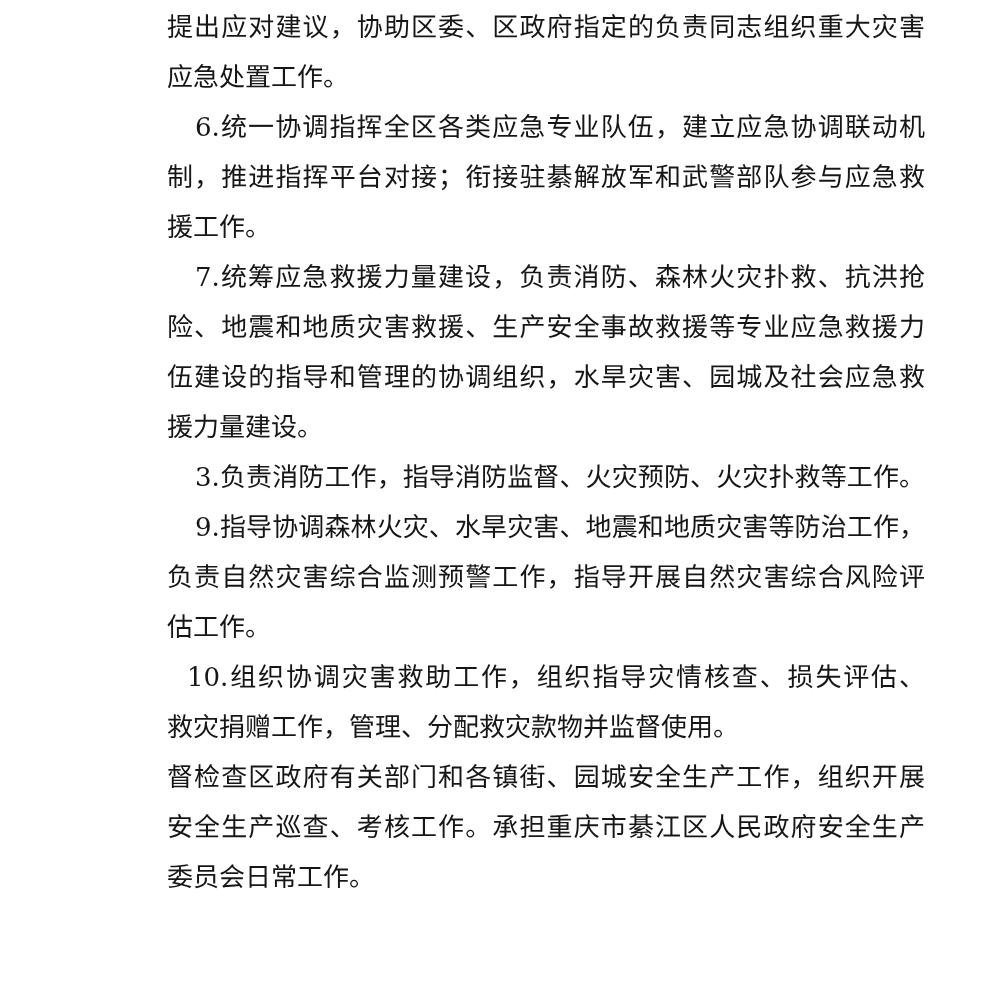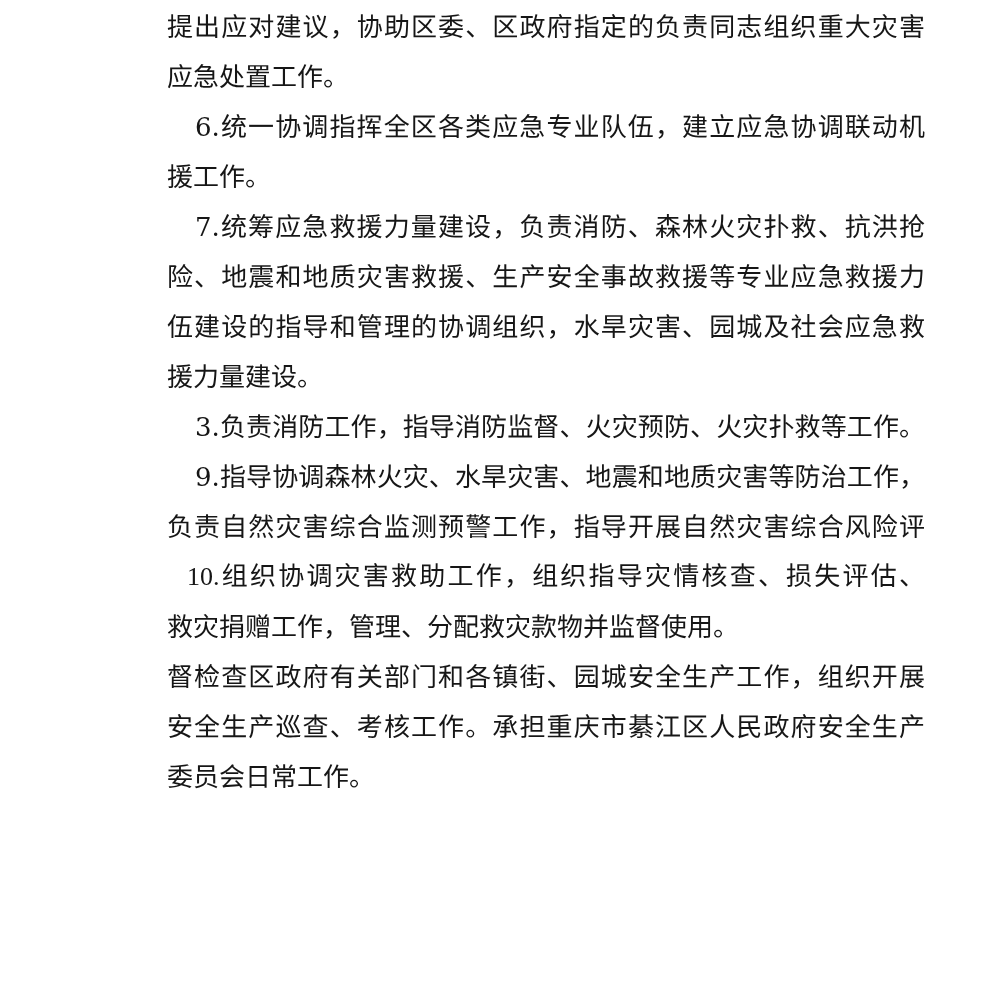--- a/index.html
+++ b/index.html
@@ -32,36 +32,37 @@
   .line.para-end {
     text-align-last: left;
   }
   
   .line.num1 {
     padding-left: 28px;
   }
   
   .line.num2 {
     padding-left: 20px;
-    font-family: Liberation Serif, serif;
   }
 </style>
 </head>
 <body>
 
 <div class="page">
   <div class="line">提出应对建议，协助区委、区政府指定的负责同志组织重大灾害</div>
   <div class="line para-end">应急处置工作。</div>
   <div class="line num1">6.统一协调指挥全区各类应急专业队伍，建立应急协调联动机</div>
+  <div class="line">制，推进指挥平台对接；衔接驻綦解放军和武警部队参与应急救</div>
   <div class="line para-end">援工作。</div>
   <div class="line num1">7.统筹应急救援力量建设，负责消防、森林火灾扑救、抗洪抢</div>
   <div class="line">险、地震和地质灾害救援、生产安全事故救援等专业应急救援力</div>
   <div class="line">伍建设的指导和管理的协调组织，水旱灾害、园城及社会应急救</div>
   <div class="line para-end">援力量建设。</div>
   <div class="line num1">3.负责消防工作，指导消防监督、火灾预防、火灾扑救等工作。</div>
   <div class="line num1">9.指导协调森林火灾、水旱灾害、地震和地质灾害等防治工作，</div>
   <div class="line">负责自然灾害综合监测预警工作，指导开展自然灾害综合风险评</div>
+  <div class="line para-end">估工作。</div>
   <div class="line num2">10.组织协调灾害救助工作，组织指导灾情核查、损失评估、</div>
   <div class="line para-end">救灾捐赠工作，管理、分配救灾款物并监督使用。</div>
   <div class="line">督检查区政府有关部门和各镇街、园城安全生产工作，组织开展</div>
   <div class="line">安全生产巡查、考核工作。承担重庆市綦江区人民政府安全生产</div>
   <div class="line para-end">委员会日常工作。</div>
 </div>
 
 </body></html>

